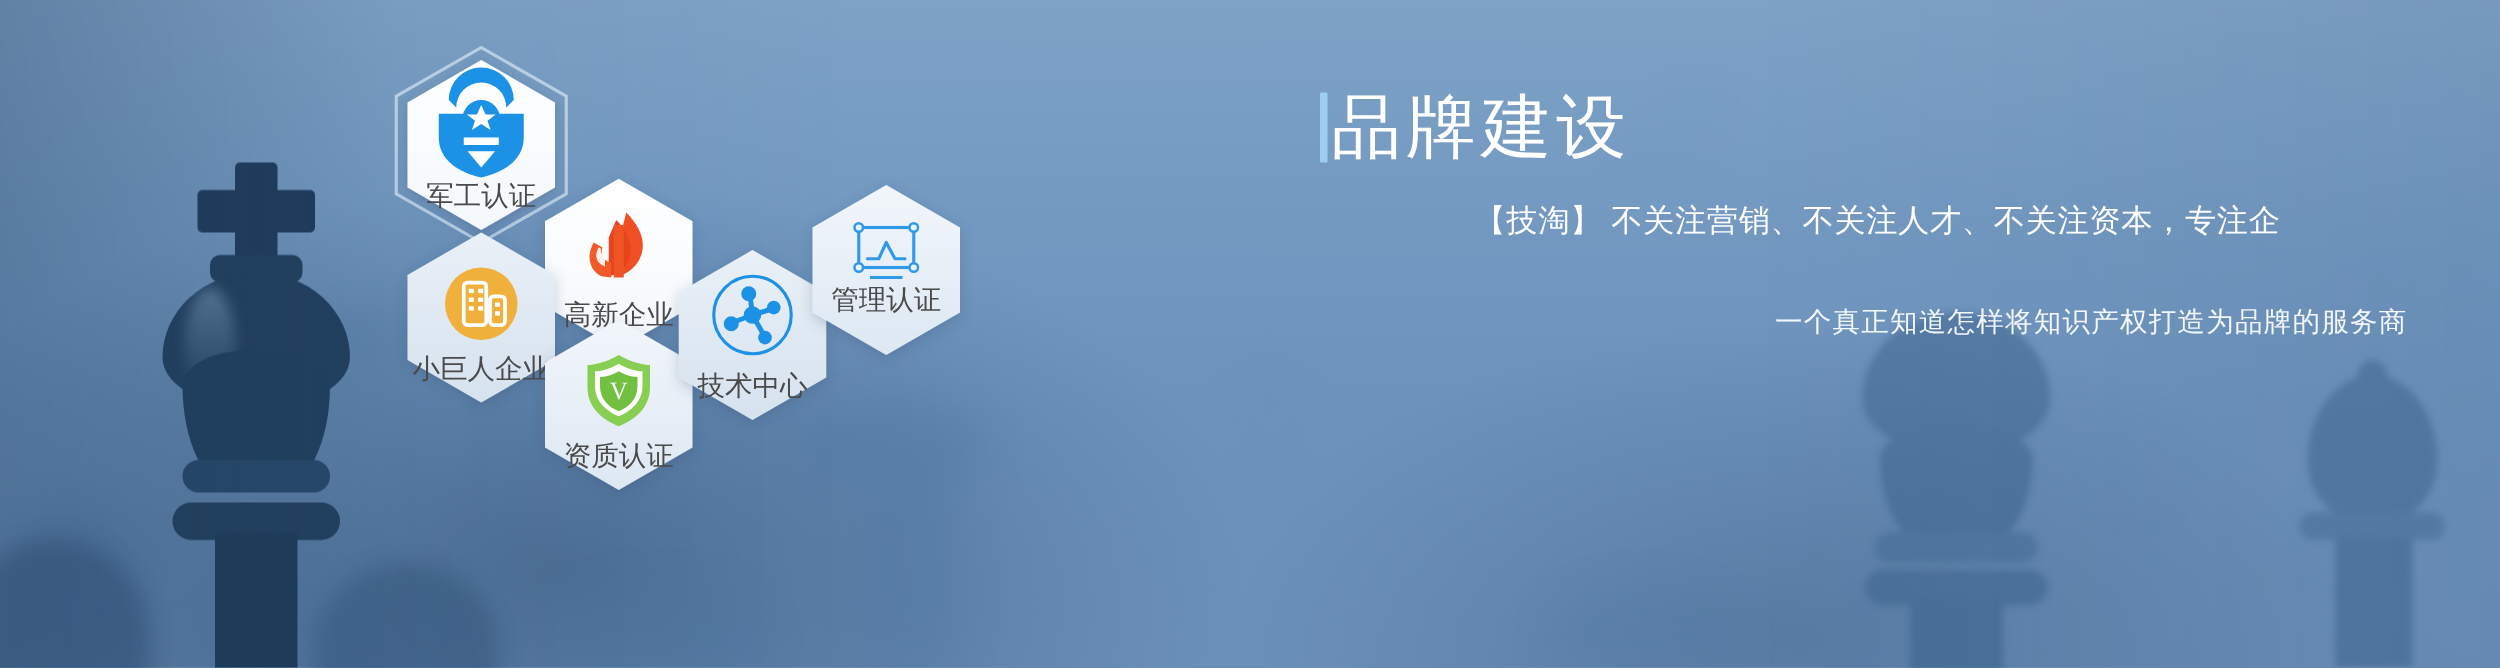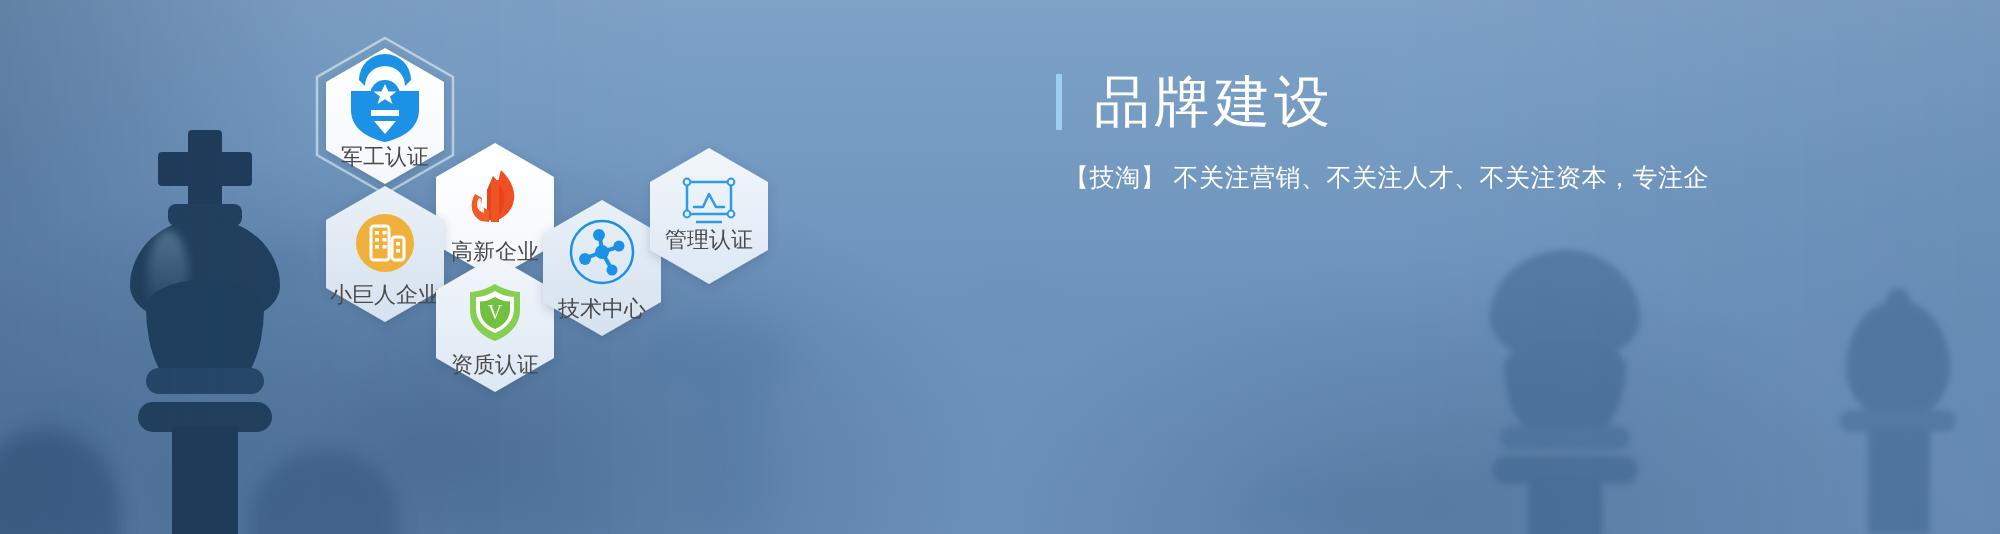--- a/index.html
+++ b/index.html
@@ -233,23 +233,24 @@
         <circle cx="22" cy="-18" r="3.4" fill="#eaf2fa" stroke="#2f9ae8" stroke-width="2"></circle>
         <circle cx="-22" cy="14" r="3.4" fill="#eaf2fa" stroke="#2f9ae8" stroke-width="2"></circle>
         <circle cx="22" cy="14" r="3.4" fill="#eaf2fa" stroke="#2f9ae8" stroke-width="2"></circle>
       </g>
       <text x="399" y="209" text-anchor="middle" font-family="'Liberation Sans','DejaVu Sans',sans-serif" font-size="22" fill="#4a4a4a">管理认证</text>
     </g>
   </svg>
 
   <div style="position:absolute;left:1040px;top:74px;width:900px;">
 
-    <div style="display:flex;align-items:center;gap:32px;padding-left:16px;">
+    <div style="display:flex;align-items:center;gap:3px;padding-left:16px;">
       <span style="display:block;width:6px;height:56px;background:#9dcdf0;border-radius:1px;"></span>
       <h1 style="margin:0;font-size:56px;line-height:1;font-weight:400;color:#ffffff;letter-spacing:4px;">品牌建设</h1>
     </div>
 
 
-    <p style="margin:28px 0 0 24px;font-size:25px;line-height:1.55;color:#ffffff;letter-spacing:.5px;">【技淘】 不关注营销、不关注人才、不关注资本，专注企</p>
-
+    <p style="margin:28px 0 0 24px;font-size:25px;line-height:1.55;color:#ffffff;letter-spacing:.5px;text-align:center;">【技淘】 不关注营销、不关注人才、不关注资本，专注企</p>
+
+    <p style="margin:46px 0 0 0;font-size:22px;line-height:1.4;color:#f2f7fc;letter-spacing:1px;text-align:right;padding-right:14px;">一个真正知道怎样将知识产权打造为品牌的服务商</p>
   </div>
 
 </div>
 
 </body></html>

